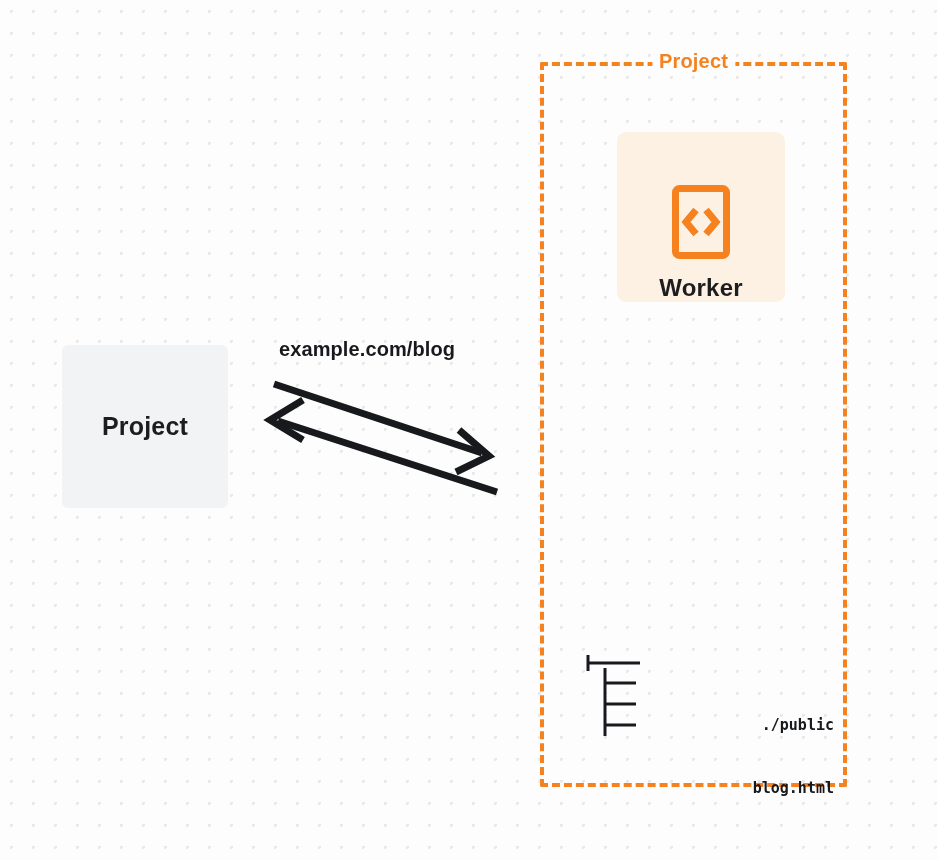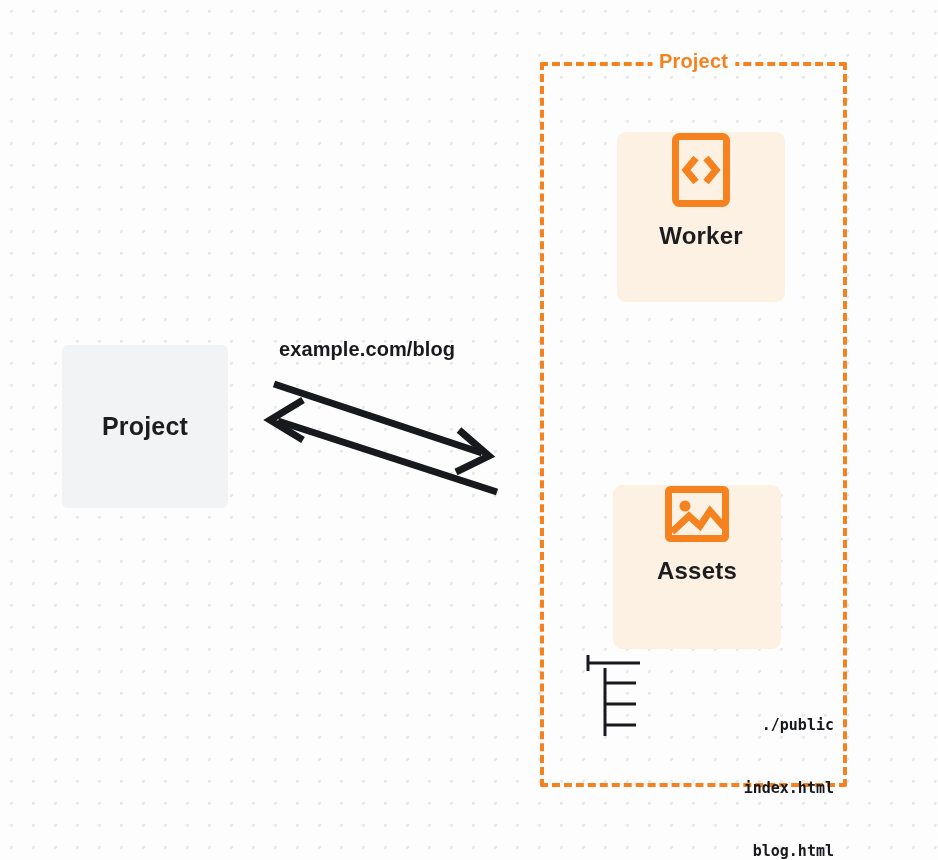--- a/index.html
+++ b/index.html
@@ -93,21 +93,21 @@
   }
 
   
   .card {
     position: absolute;
     background: #fdf1e4;
     border-radius: 9px;
     display: flex;
     flex-direction: column;
     align-items: center;
-    justify-content: flex-start;
+    justify-content: flex-end;
   }
   #worker-card {
     left: 73px;
     top: 66px;
     width: 168px;
     height: 170px;
   }
   #assets-card {
     left: 69px;
     top: 419px;
@@ -189,50 +189,37 @@
       <span class="card-icon">
         <svg width="60" height="76" viewBox="0 0 60 76" xmlns="http://www.w3.org/2000/svg">
           <rect x="4.5" y="4.5" width="51" height="67" rx="4" ry="4" fill="none" stroke="#f6821f" stroke-width="7"></rect>
           <polyline points="25,26 15,38 25,50" fill="none" stroke="#f6821f" stroke-width="7" stroke-linecap="butt" stroke-linejoin="miter"></polyline>
           <polyline points="35,26 45,38 35,50" fill="none" stroke="#f6821f" stroke-width="7" stroke-linecap="butt" stroke-linejoin="miter"></polyline>
         </svg>
       </span>
       <span class="card-label">Worker</span>
     </div>
 
-    <div id="assets-card" class="card">
-      <span class="card-icon">
-        <svg width="66" height="58" viewBox="0 0 66 58" xmlns="http://www.w3.org/2000/svg">
-          <rect x="4.5" y="4.5" width="57" height="49" rx="2" ry="2" fill="none" stroke="#f6821f" stroke-width="7"></rect>
-          <circle cx="21" cy="21" r="5.5" fill="#f6821f"></circle>
-          <polyline points="8,47 25,31 36,41 46,26 60,42" fill="none" stroke="#f6821f" stroke-width="7" stroke-linecap="butt" stroke-linejoin="miter"></polyline>
-        </svg>
-      </span>
-      <span class="card-label">Assets</span>
-    </div>
 
     <div id="file-tree">
       <svg class="tree-glyph" viewBox="0 0 250 90" xmlns="http://www.w3.org/2000/svg">
 
         <line x1="4" y1="3" x2="4" y2="19" stroke="#17191c" stroke-width="3"></line>
         <line x1="4" y1="11" x2="56" y2="11" stroke="#17191c" stroke-width="3"></line>
 
         <line x1="21" y1="16" x2="21" y2="84" stroke="#17191c" stroke-width="3"></line>
 
         <line x1="21" y1="31" x2="52" y2="31" stroke="#17191c" stroke-width="3"></line>
         <line x1="21" y1="52" x2="52" y2="52" stroke="#17191c" stroke-width="3"></line>
         <line x1="21" y1="73" x2="52" y2="73" stroke="#17191c" stroke-width="3"></line>
       </svg>
       <div class="tree-row">
         <span class="tree-name">./public</span>
       </div>
       <div class="tree-row">
-        <span class="tree-name">index.html</span>
-      </div>
-      <div class="tree-row">
         <span class="tree-name">blog.html</span>
       </div>
       
     </div>
 
   </div>
 
 </div>
 
 </body></html>

